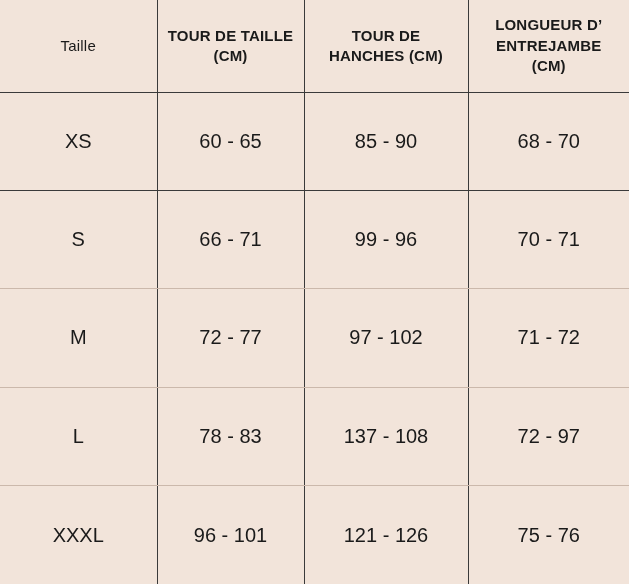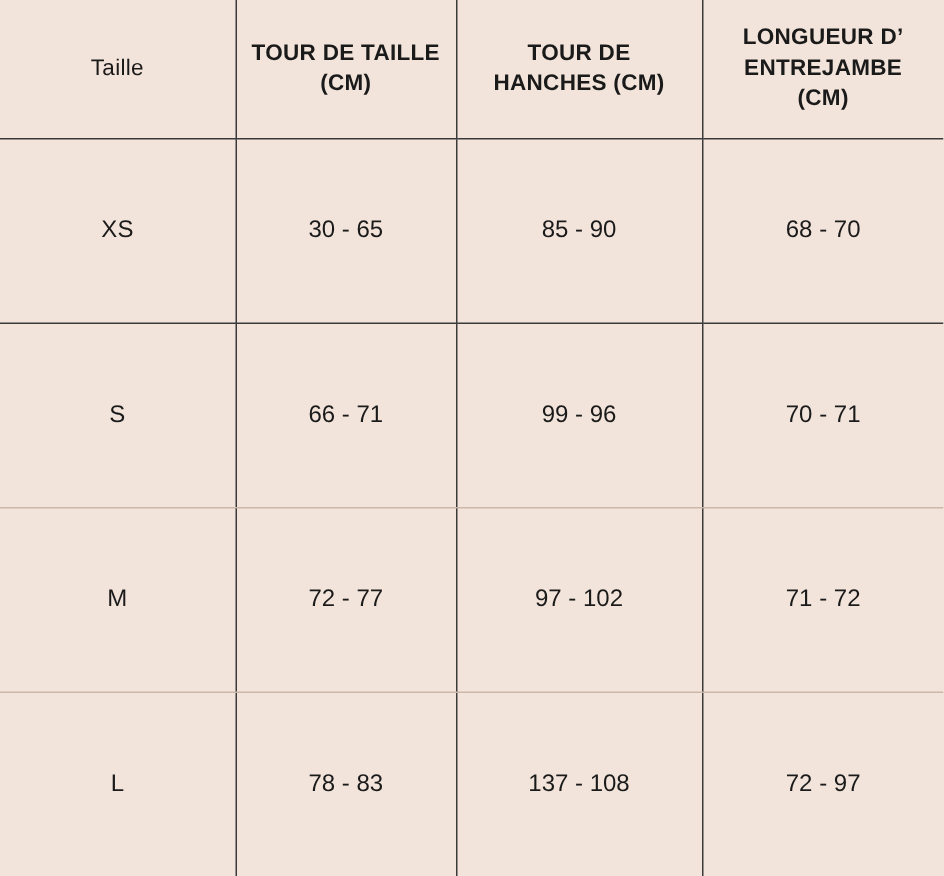--- a/index.html
+++ b/index.html
@@ -41,21 +41,21 @@
   }
   .size-table thead th:last-child {
     border-right: none;
   }
   .size-table thead th.col-size {
     font-size: 15px;
     font-weight: normal;
     text-transform: none;
   }
   .size-table tbody td {
-    font-size: 16px;
+    font-size: 20px;
     text-align: center;
     vertical-align: middle;
     height: 70px;
     padding: 4px 8px;
     box-sizing: border-box;
     border-bottom: 1px solid #cbb8ab;
     border-right: 1px solid #3a3a3a;
     color: #1a1a1a;
     margin-top: 32px;
   }
@@ -86,21 +86,21 @@
     <tr>
       <th class="col-size">Taille</th>
       <th>TOUR DE TAILLE (CM)</th>
       <th>TOUR DE HANCHES (CM)</th>
       <th>LONGUEUR D’ ENTREJAMBE (CM)</th>
     </tr>
   </thead>
   <tbody>
     <tr>
       <td>XS</td>
-      <td>30 - 65</td>
+      <td>60 - 65</td>
       <td>85 - 90</td>
       <td>68 - 70</td>
     </tr>
     <tr>
       <td>S</td>
       <td>66 - 71</td>
       <td>99 - 96</td>
       <td>70 - 71</td>
     </tr>
     <tr>
@@ -108,14 +108,20 @@
       <td>72 - 77</td>
       <td>97 - 102</td>
       <td>71 - 72</td>
     </tr>
     <tr>
       <td>L</td>
       <td>78 - 83</td>
       <td>137 - 108</td>
       <td>72 - 97</td>
     </tr>
+    <tr>
+      <td>XXXL</td>
+      <td>96 - 101</td>
+      <td>121 - 126</td>
+      <td>75 - 76</td>
+    </tr>
   </tbody>
 </table>
 
 </body></html>

